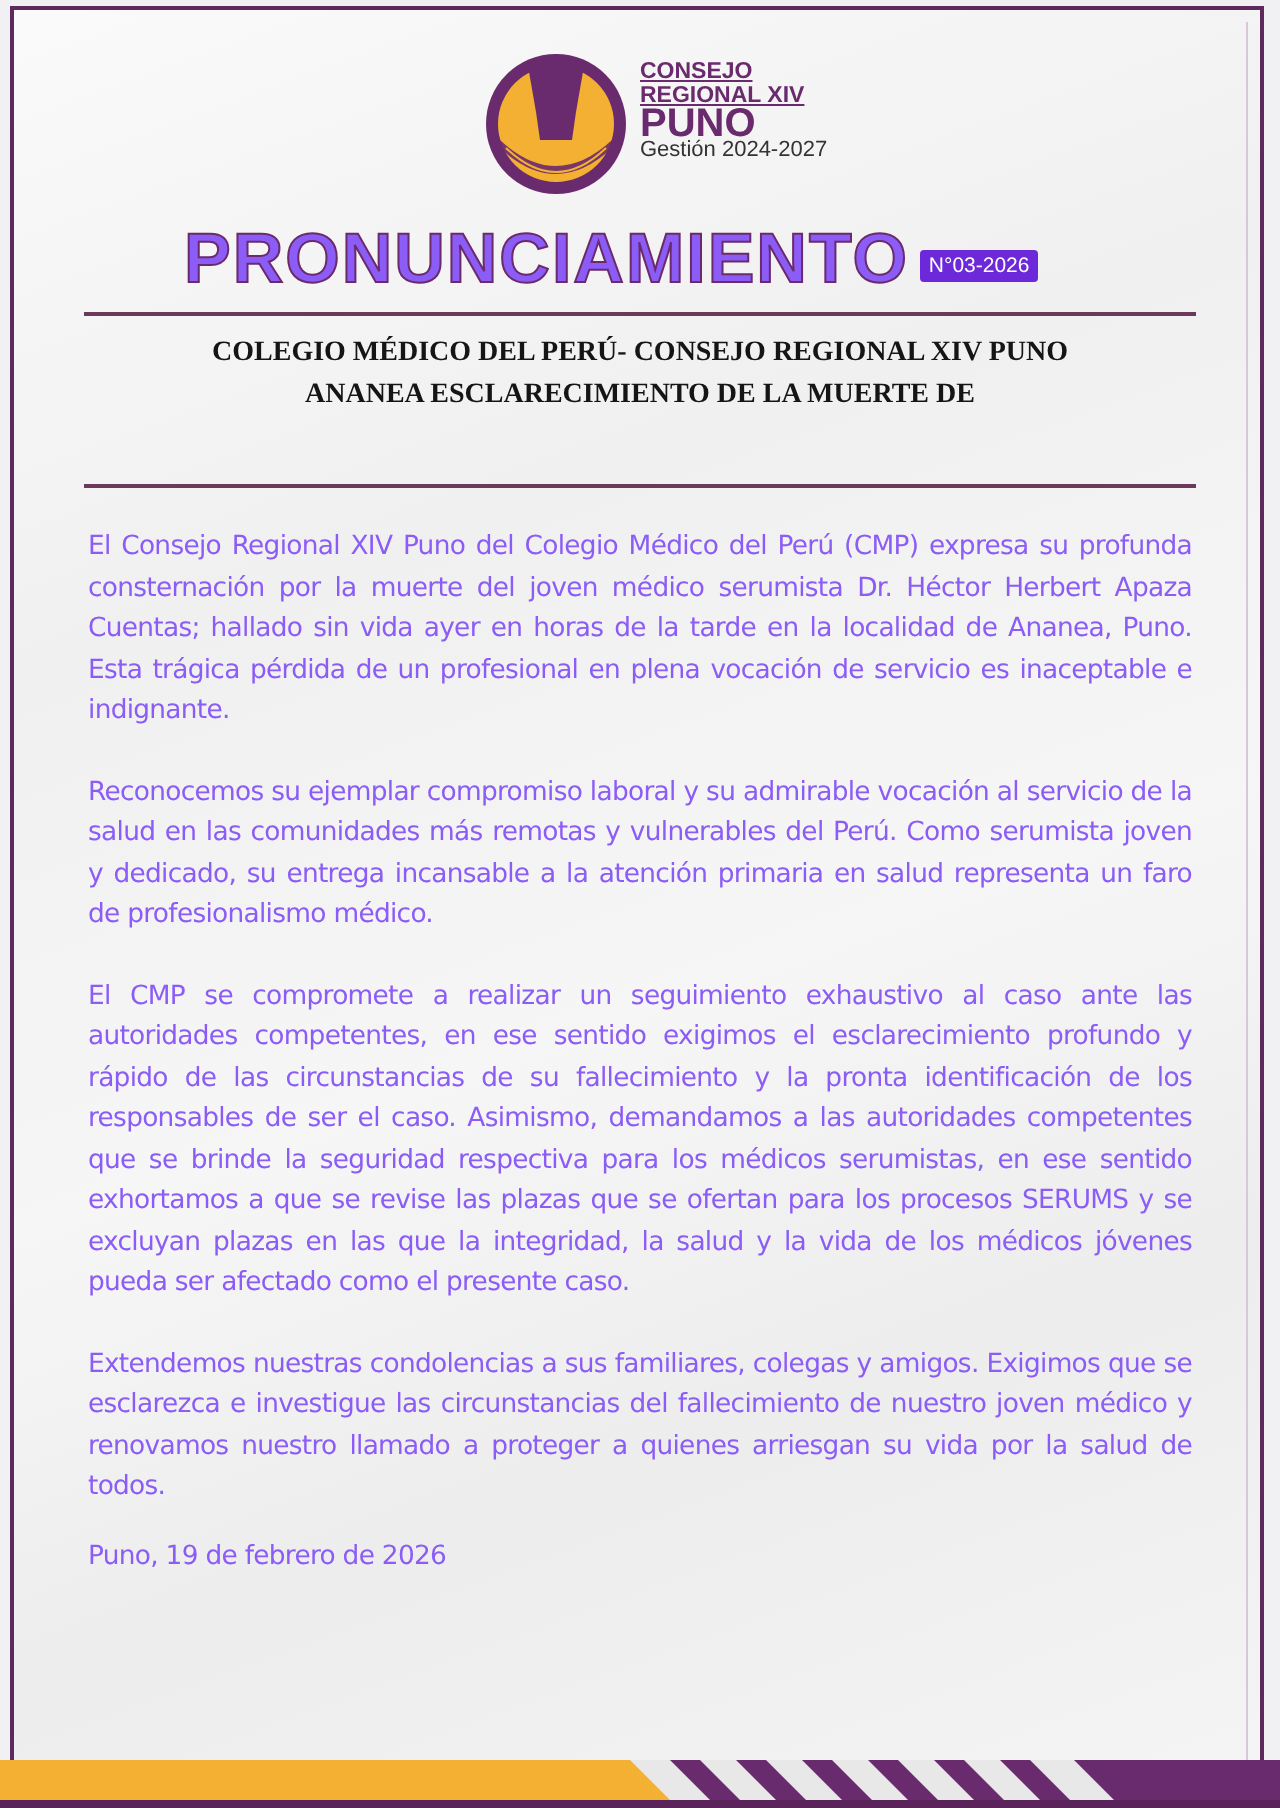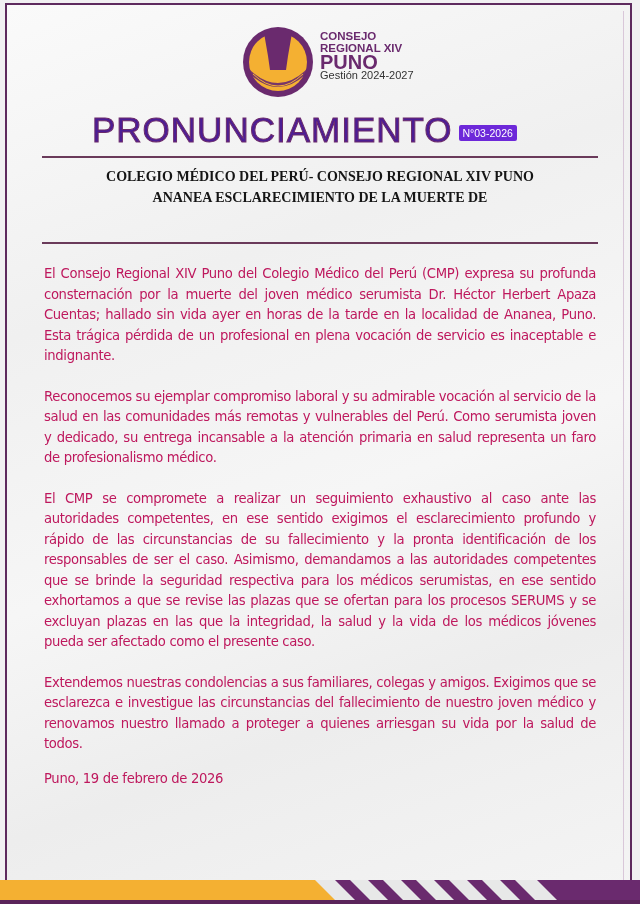--- a/index.html
+++ b/index.html
@@ -18,47 +18,47 @@
       border-right: 1px solid #d9c7d9;
     }
     .logo-area {
       position: absolute; left: 242px; top: 22px; width: 230px; height: 80px;
     }
     .logo-circle {
       position: absolute; left: 0; top: 4px; width: 72px; height: 72px;
     }
     .logo-text { position: absolute; left: 78px; top: 8px; color: #6a2a6e; }
     .logo-text .l1, .logo-text .l2 {
-      font-family: "Liberation Sans", sans-serif; font-weight: bold; font-size: 11.5px; line-height: 12px;
+      font-family: "Liberation Sans", sans-serif; font-weight: bold; font-size: 11.5px; line-height: 12px; text-decoration: underline;
     }
     .logo-text .l3 { font-family: "Liberation Sans", sans-serif; font-weight: bold; font-size: 20px; line-height: 16px; }
     .logo-text .l4 { font-family: Liberation Sans, sans-serif; font-size: 11px; color: #333; line-height: 11px; }
     .title-row {
       position: absolute; left: 92px; top: 108px; width: 480px; height: 44px;
       display: flex; align-items: center;
     }
     .title {
-      font-family: "Liberation Sans", sans-serif; font-weight: 400; font-size: 35px;
-      letter-spacing: 1px; color: #4c1d95; -webkit-text-stroke: 1px #6b2a6b;
+      font-family: "Liberation Sans", sans-serif; font-weight: 700; font-size: 35px;
+      letter-spacing: 1px; color: #8b5cf6; -webkit-text-stroke: 1px #6b2a6b;
     }
     .badge {
       margin-left: 6px; background: #6d28d9; color: #fff; font-size: 10.5px;
       font-family: "Liberation Sans", sans-serif; padding: 2px 4px; border-radius: 2px;
       margin-top: 6px;
     }
     .rule { position: absolute; left: 42px; width: 556px; height: 2px; background: #6a3a5a; }
     .rule.r1 { top: 156px; }
     .rule.r2 { top: 242px; }
     .subtitle {
       position: absolute; left: 42px; top: 166px; width: 556px; text-align: center;
       font-family: Liberation Serif, serif; font-weight: bold; font-size: 14px; line-height: 21px; color: #151515;
     }
     .body-text {
       position: absolute; left: 44px; top: 264px; width: 552px;
-      font-family: "DejaVu Sans", sans-serif; font-size: 13.2px; line-height: 20.5px; color: #be185d;
+      font-family: "DejaVu Sans", sans-serif; font-size: 13.2px; line-height: 20.5px; color: #8b5cf6;
       letter-spacing: -0.35px;
     }
     .body-text p { margin: 0 0 20px 0; text-align: justify; }
     .signature { text-align: right; margin: 0; }
     .footer {
       position: absolute; left: 0; top: 880px; width: 640px; height: 24px;
     }
   </style>
 </head>
 <body>

